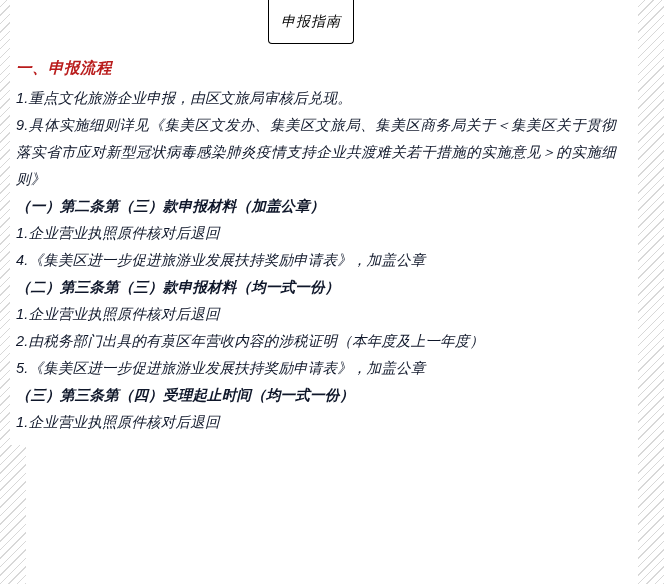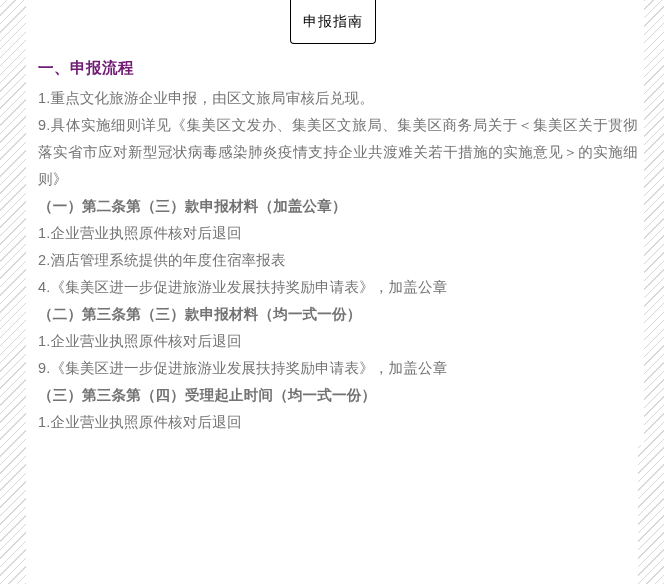--- a/index.html
+++ b/index.html
@@ -28,25 +28,26 @@
       #d8d8d8 1px,
       #ffffff 1px,
       #ffffff 6px
     );
   }
   .hatch-left { left: 0; }
   .hatch-right { right: 0; }
 
   .page {
     position: absolute;
-    left: 32px;
+    left: 10px;
     top: 0;
     width: 612px;
     height: 445px;
     background: #ffffff;
+    font-style: italic;
   }
 
   
   .title-tab {
     position: absolute;
     left: 258px;
     top: 0;
     width: 86px;
     height: 44px;
     border: 1px solid #000000;
@@ -67,30 +68,30 @@
   .content {
     position: absolute;
     left: 0;
     top: 52px;
     width: 612px;
     padding: 0 6px 0 6px;
     box-sizing: border-box;
   }
 
   .section-head {
-    color: #701a75;
+    color: #b91c1c;
     font-weight: bold;
     font-size: 15.5px;
     line-height: 26px;
     margin: 3px 0 4px 0;
     letter-spacing: 0.5px;
   }
 
   .para {
-    color: #737373;
+    color: #0f172a;
     font-size: 14.5px;
     line-height: 27px;
     margin: 0;
     text-align: justify;
     letter-spacing: 0.2px;
   }
 
   .para-bold {
     font-weight: bold;
   }
@@ -108,22 +109,22 @@
   </div>
 
   <div class="content">
 
     <div class="section-head">一、申报流程</div>
     <p class="para">1.重点文化旅游企业申报，由区文旅局审核后兑现。</p>
     <p class="para">9.具体实施细则详见《集美区文发办、集美区文旅局、集美区商务局关于＜集美区关于贯彻落实省市应对新型冠状病毒感染肺炎疫情支持企业共渡难关若干措施的实施意见＞的实施细则》</p>
 
     <p class="para para-bold">（一）第二条第（三）款申报材料（加盖公章）</p>
     <p class="para">1.企业营业执照原件核对后退回</p>
-    <p class="para">2.酒店管理系统提供的年度住宿率报表</p>
     <p class="para">4.《集美区进一步促进旅游业发展扶持奖励申请表》，加盖公章</p>
     <p class="para para-bold">（二）第三条第（三）款申报材料（均一式一份）</p>
     <p class="para">1.企业营业执照原件核对后退回</p>
-    <p class="para">9.《集美区进一步促进旅游业发展扶持奖励申请表》，加盖公章</p>
+    <p class="para">2.由税务部门出具的有葲区年营收内容的涉税证明（本年度及上一年度）</p>
+    <p class="para">5.《集美区进一步促进旅游业发展扶持奖励申请表》，加盖公章</p>
     <p class="para para-bold">（三）第三条第（四）受理起止时间（均一式一份）</p>
     <p class="para">1.企业营业执照原件核对后退回</p>
 
   </div>
 </div>
 
 </body></html>

